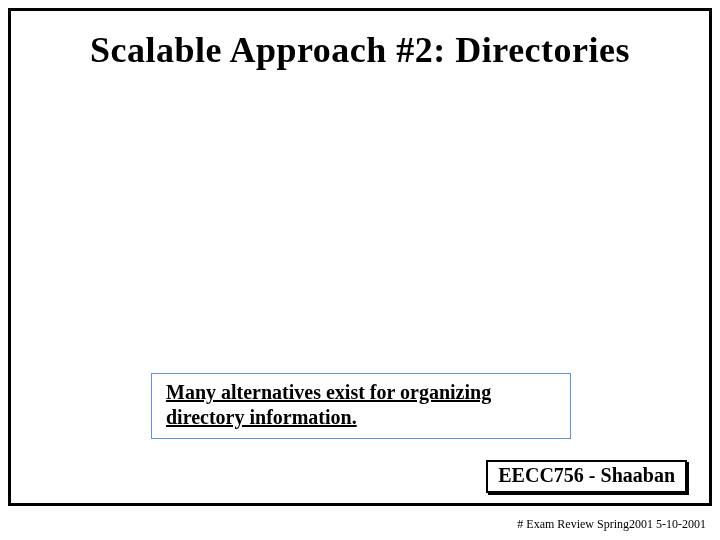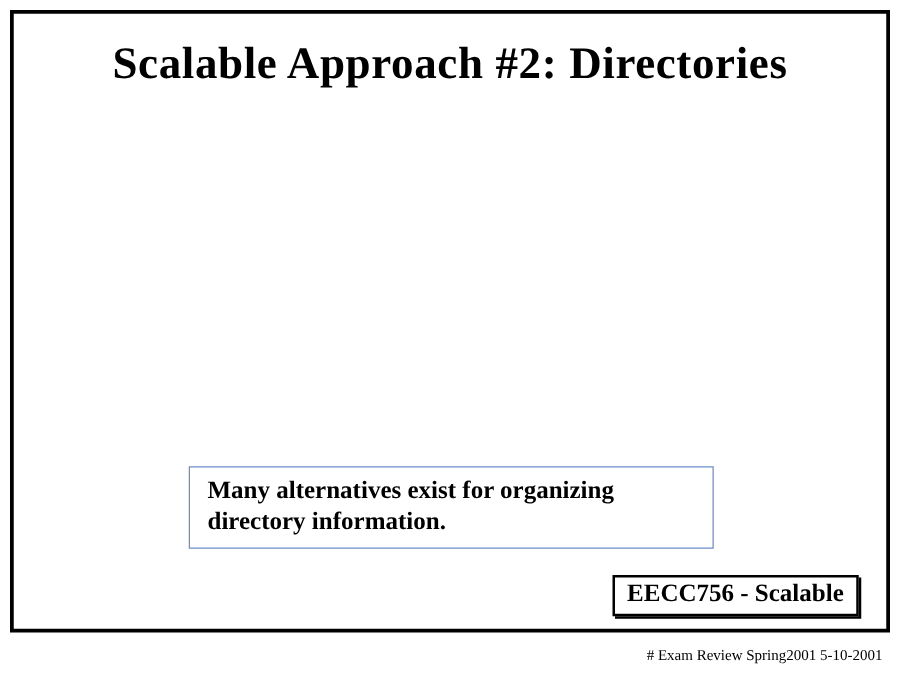--- a/index.html
+++ b/index.html
@@ -39,20 +39,21 @@
       position: absolute;
       left: 140px;
       bottom: 64px;
       width: 420px;
       padding: 6px 14px 8px 14px;
       border: 1px solid #6b8fc9;
       font-size: 20px;
       font-weight: bold;
       line-height: 1.25;
       color: #000000;
+      text-decoration: underline;
     }
     .course-box {
       position: absolute;
       right: 22px;
       bottom: 10px;
       padding: 2px 10px 4px 10px;
       border: 2px solid #000000;
       font-size: 20px;
       font-weight: bold;
       background: #ffffff;
@@ -67,15 +68,15 @@
       color: #000000;
       white-space: nowrap;
     }
   </style>
 </head>
 <body>
 
 <div class="slide-frame">
   <div class="slide-title">Scalable Approach #2: Directories</div>
   <div class="note-box">Many alternatives exist for organizing directory information.</div>
-  <div class="course-box">EECC756 - Scalable</div>
+  <div class="course-box">EECC756 - Shaaban</div>
 </div>
 <div class="footer-line">#   Exam Review   Spring2001  5-10-2001</div>
 
 </body></html>

